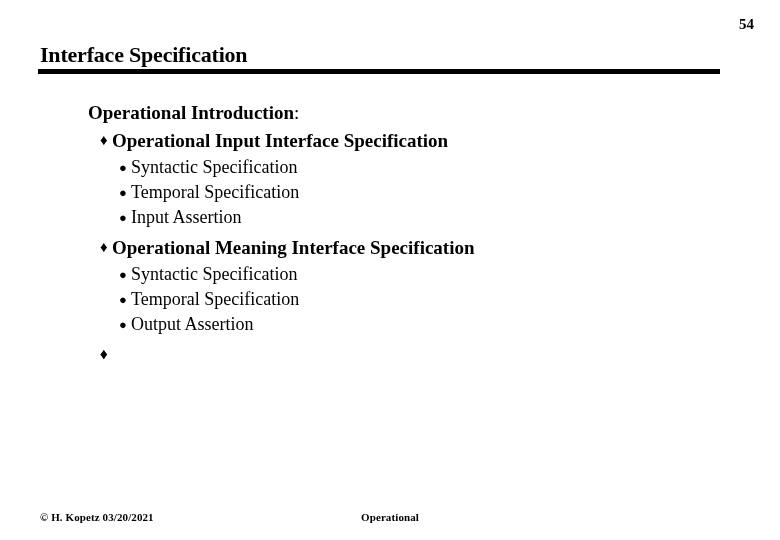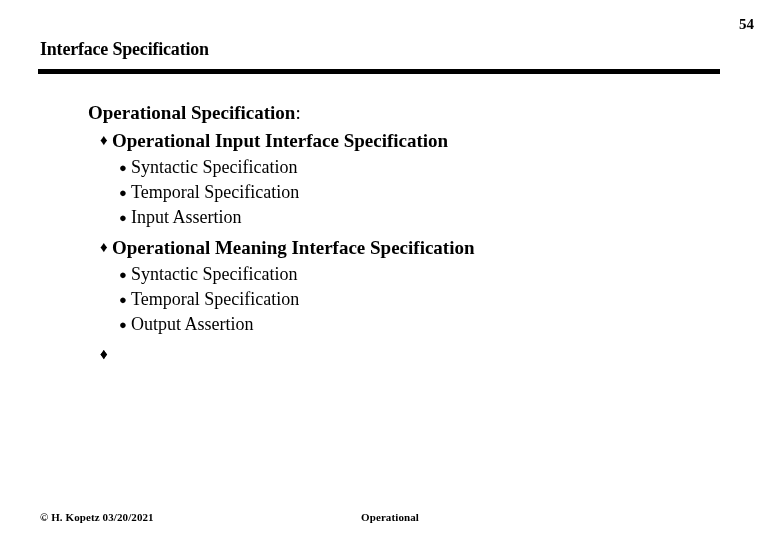--- a/index.html
+++ b/index.html
@@ -32,21 +32,21 @@
     font-weight: bold;
     line-height: 1;
     letter-spacing: 0px;
   }
 
   
   .slide-title {
     position: absolute;
     left: 40px;
     top: 28px;
-    font-size: 18px;
+    font-size: 22px;
     font-weight: bold;
     line-height: 1.1;
     white-space: nowrap;
     letter-spacing: -0.2px;
   }
 
   .title-rule {
     position: absolute;
     left: 38px;
     top: 69px;
@@ -138,21 +138,21 @@
 <div class="slide">
 
   <div class="page-number">54</div>
 
   <h1 class="slide-title">Interface Specification</h1>
 
   <div class="title-rule"></div>
 
   <div class="body-block">
 
-    <div class="section-head"><span>Operational Specification</span><span class="thin-colon">:</span></div>
+    <div class="section-head"><span>Operational Introduction</span><span class="thin-colon">:</span></div>
 
     <div class="lvl1 bold"><span class="bullet-diamond">♦</span><span>Operational Input Interface Specification</span></div>
 
     <div class="lvl2"><span class="bullet-dot">●</span><span>Syntactic Specification</span></div>
 
     <div class="lvl2"><span class="bullet-dot">●</span><span>Temporal Specification</span></div>
 
     <div class="lvl2"><span class="bullet-dot">●</span><span>Input Assertion</span></div>
 
     <div class="gap-sm"></div>

